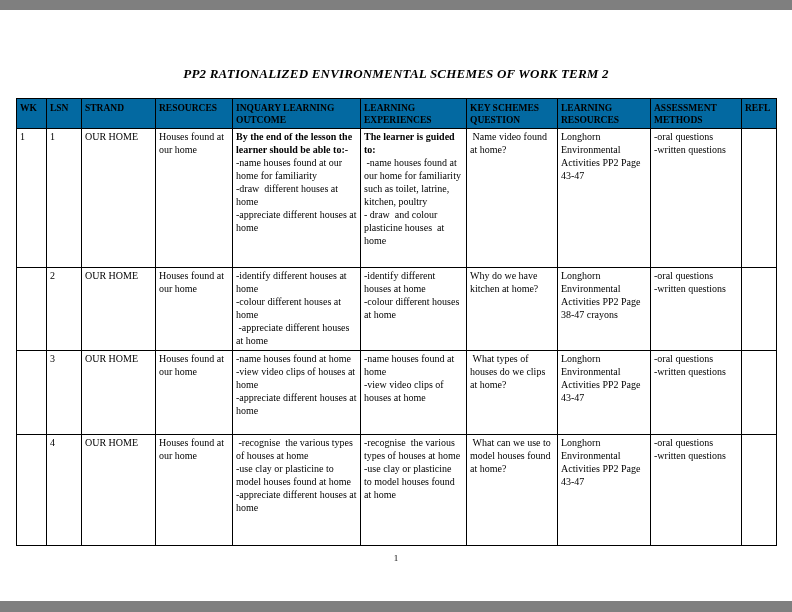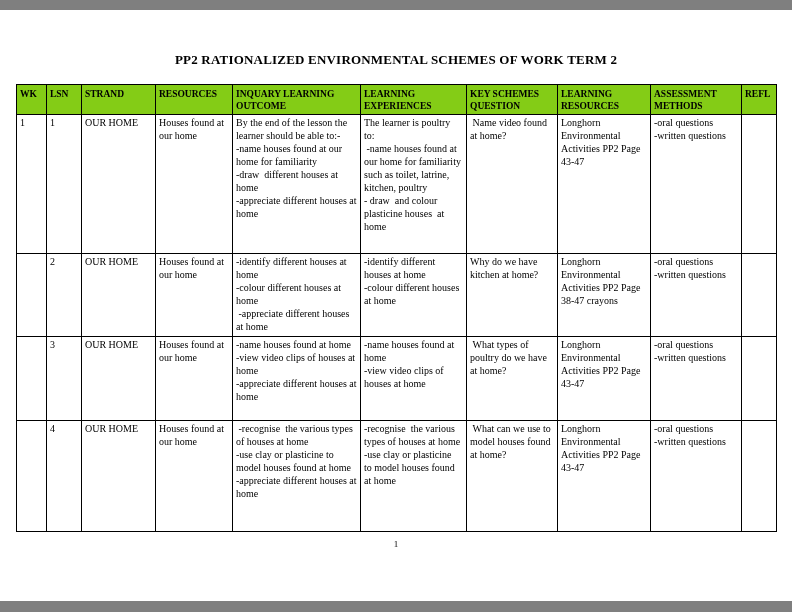--- a/index.html
+++ b/index.html
@@ -5,43 +5,43 @@
   html,body{margin:0;padding:0;}
   body{
     width:792px;height:612px;position:relative;overflow:hidden;
     background:#ffffff;
     font-family:"Liberation Serif","DejaVu Serif",serif;
     color:#000;
   }
   .bar-top{position:absolute;top:0;left:0;width:792px;height:10px;background:#7f7f7f;}
   .bar-bottom{position:absolute;bottom:0;left:0;width:792px;height:11px;background:#7f7f7f;}
   .title{
-    margin:0;padding-top:52px;text-align:center;
-    font-size:13px;font-weight:bold;letter-spacing:0.2px;
+    margin:0;padding-top:66px;text-align:center;
+    font-size:13px;font-weight:bold;letter-spacing:0.2px;font-style:italic;
   }
   table.schemes{
     margin:16px 16px 0 16px;width:760px;
     border-collapse:collapse;table-layout:fixed;
   }
   table.schemes th, table.schemes td{
     border:1px solid #000;
     vertical-align:top;
     overflow:hidden;
   }
   table.schemes th{
-    background:#84cc16;
+    background:#0369a1;
     font-size:9.5px;line-height:12px;font-weight:bold;
     text-align:left;padding:3px 3px 2px 3px;
   }
   table.schemes td{
     font-size:10px;line-height:13px;
     padding:1px 3px 1px 3px;
     white-space:pre-wrap;
   }
-  .intro{display:block;font-weight:normal;}
+  .intro{display:block;font-weight:bold;}
   tr.hr{height:28px;}
   tr.r1{height:139px;}
   tr.r2{height:83px;}
   tr.r3{height:84px;}
   tr.r4{height:111px;}
   .page-num{
     text-align:center;font-size:9px;margin-top:7px;
   }
 </style>
 </head>
@@ -79,21 +79,21 @@
   </tr>
 
   <tr class="r1">
     <td>1</td>
     <td>1</td>
     <td>OUR HOME</td>
     <td>Houses found at our home</td>
     <td><span class="intro">By the end of the lesson the learner should be able to:-</span><span>-name houses found at our home for familiarity
 -draw  different houses at home
 -appreciate different houses at home</span></td>
-    <td><span class="intro">The learner is poultry to:</span><span> -name houses found at our home for familiarity such as toilet, latrine, kitchen, poultry
+    <td><span class="intro">The learner is guided to:</span><span> -name houses found at our home for familiarity such as toilet, latrine, kitchen, poultry
 - draw  and colour plasticine houses  at home</span></td>
     <td> Name video found at home?</td>
     <td>Longhorn Environmental Activities PP2 Page 43-47</td>
     <td>-oral questions
 -written questions</td>
     <td></td>
   </tr>
 
   <tr class="r2">
     <td></td>
@@ -115,21 +115,21 @@
   <tr class="r3">
     <td></td>
     <td>3</td>
     <td>OUR HOME</td>
     <td>Houses found at our home</td>
     <td><span>-name houses found at home
 -view video clips of houses at home
 -appreciate different houses at home</span></td>
     <td><span>-name houses found at home
 -view video clips of houses at home</span></td>
-    <td> What types of poultry do we have at home?</td>
+    <td> What types of houses do we clips at home?</td>
     <td>Longhorn Environmental Activities PP2 Page 43-47</td>
     <td>-oral questions
 -written questions</td>
     <td></td>
   </tr>
 
   <tr class="r4">
     <td></td>
     <td>4</td>
     <td>OUR HOME</td>

